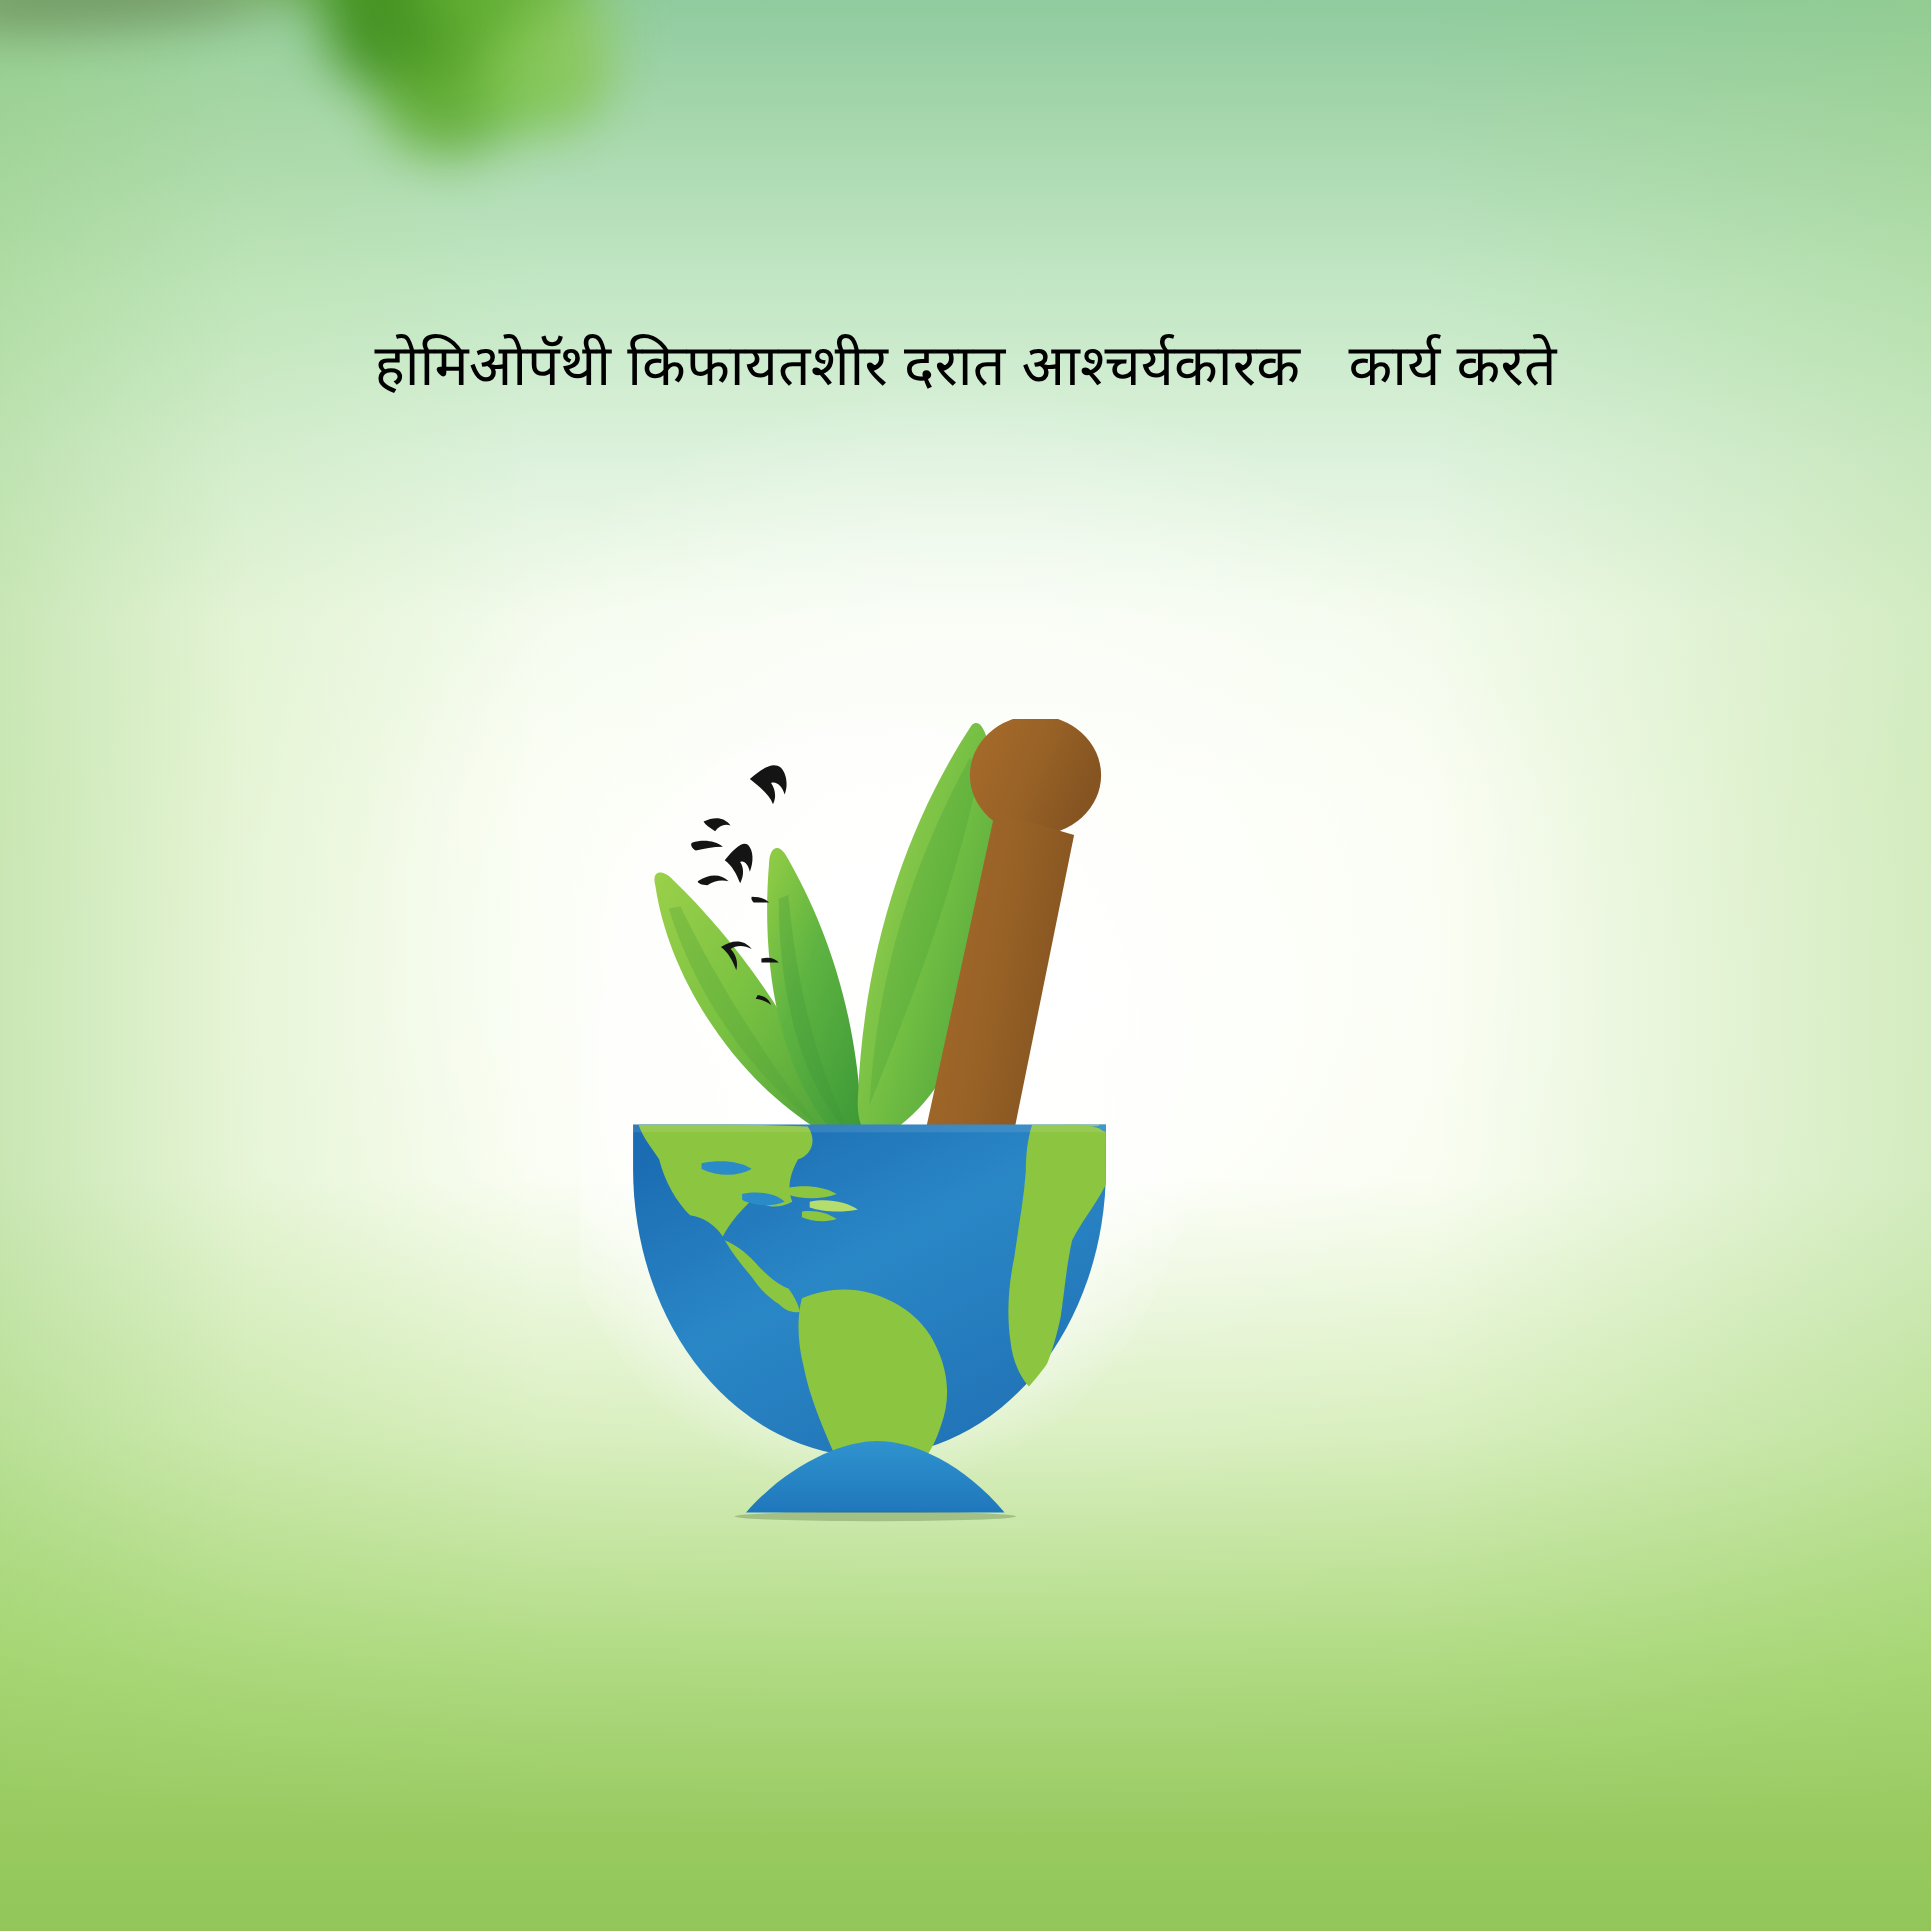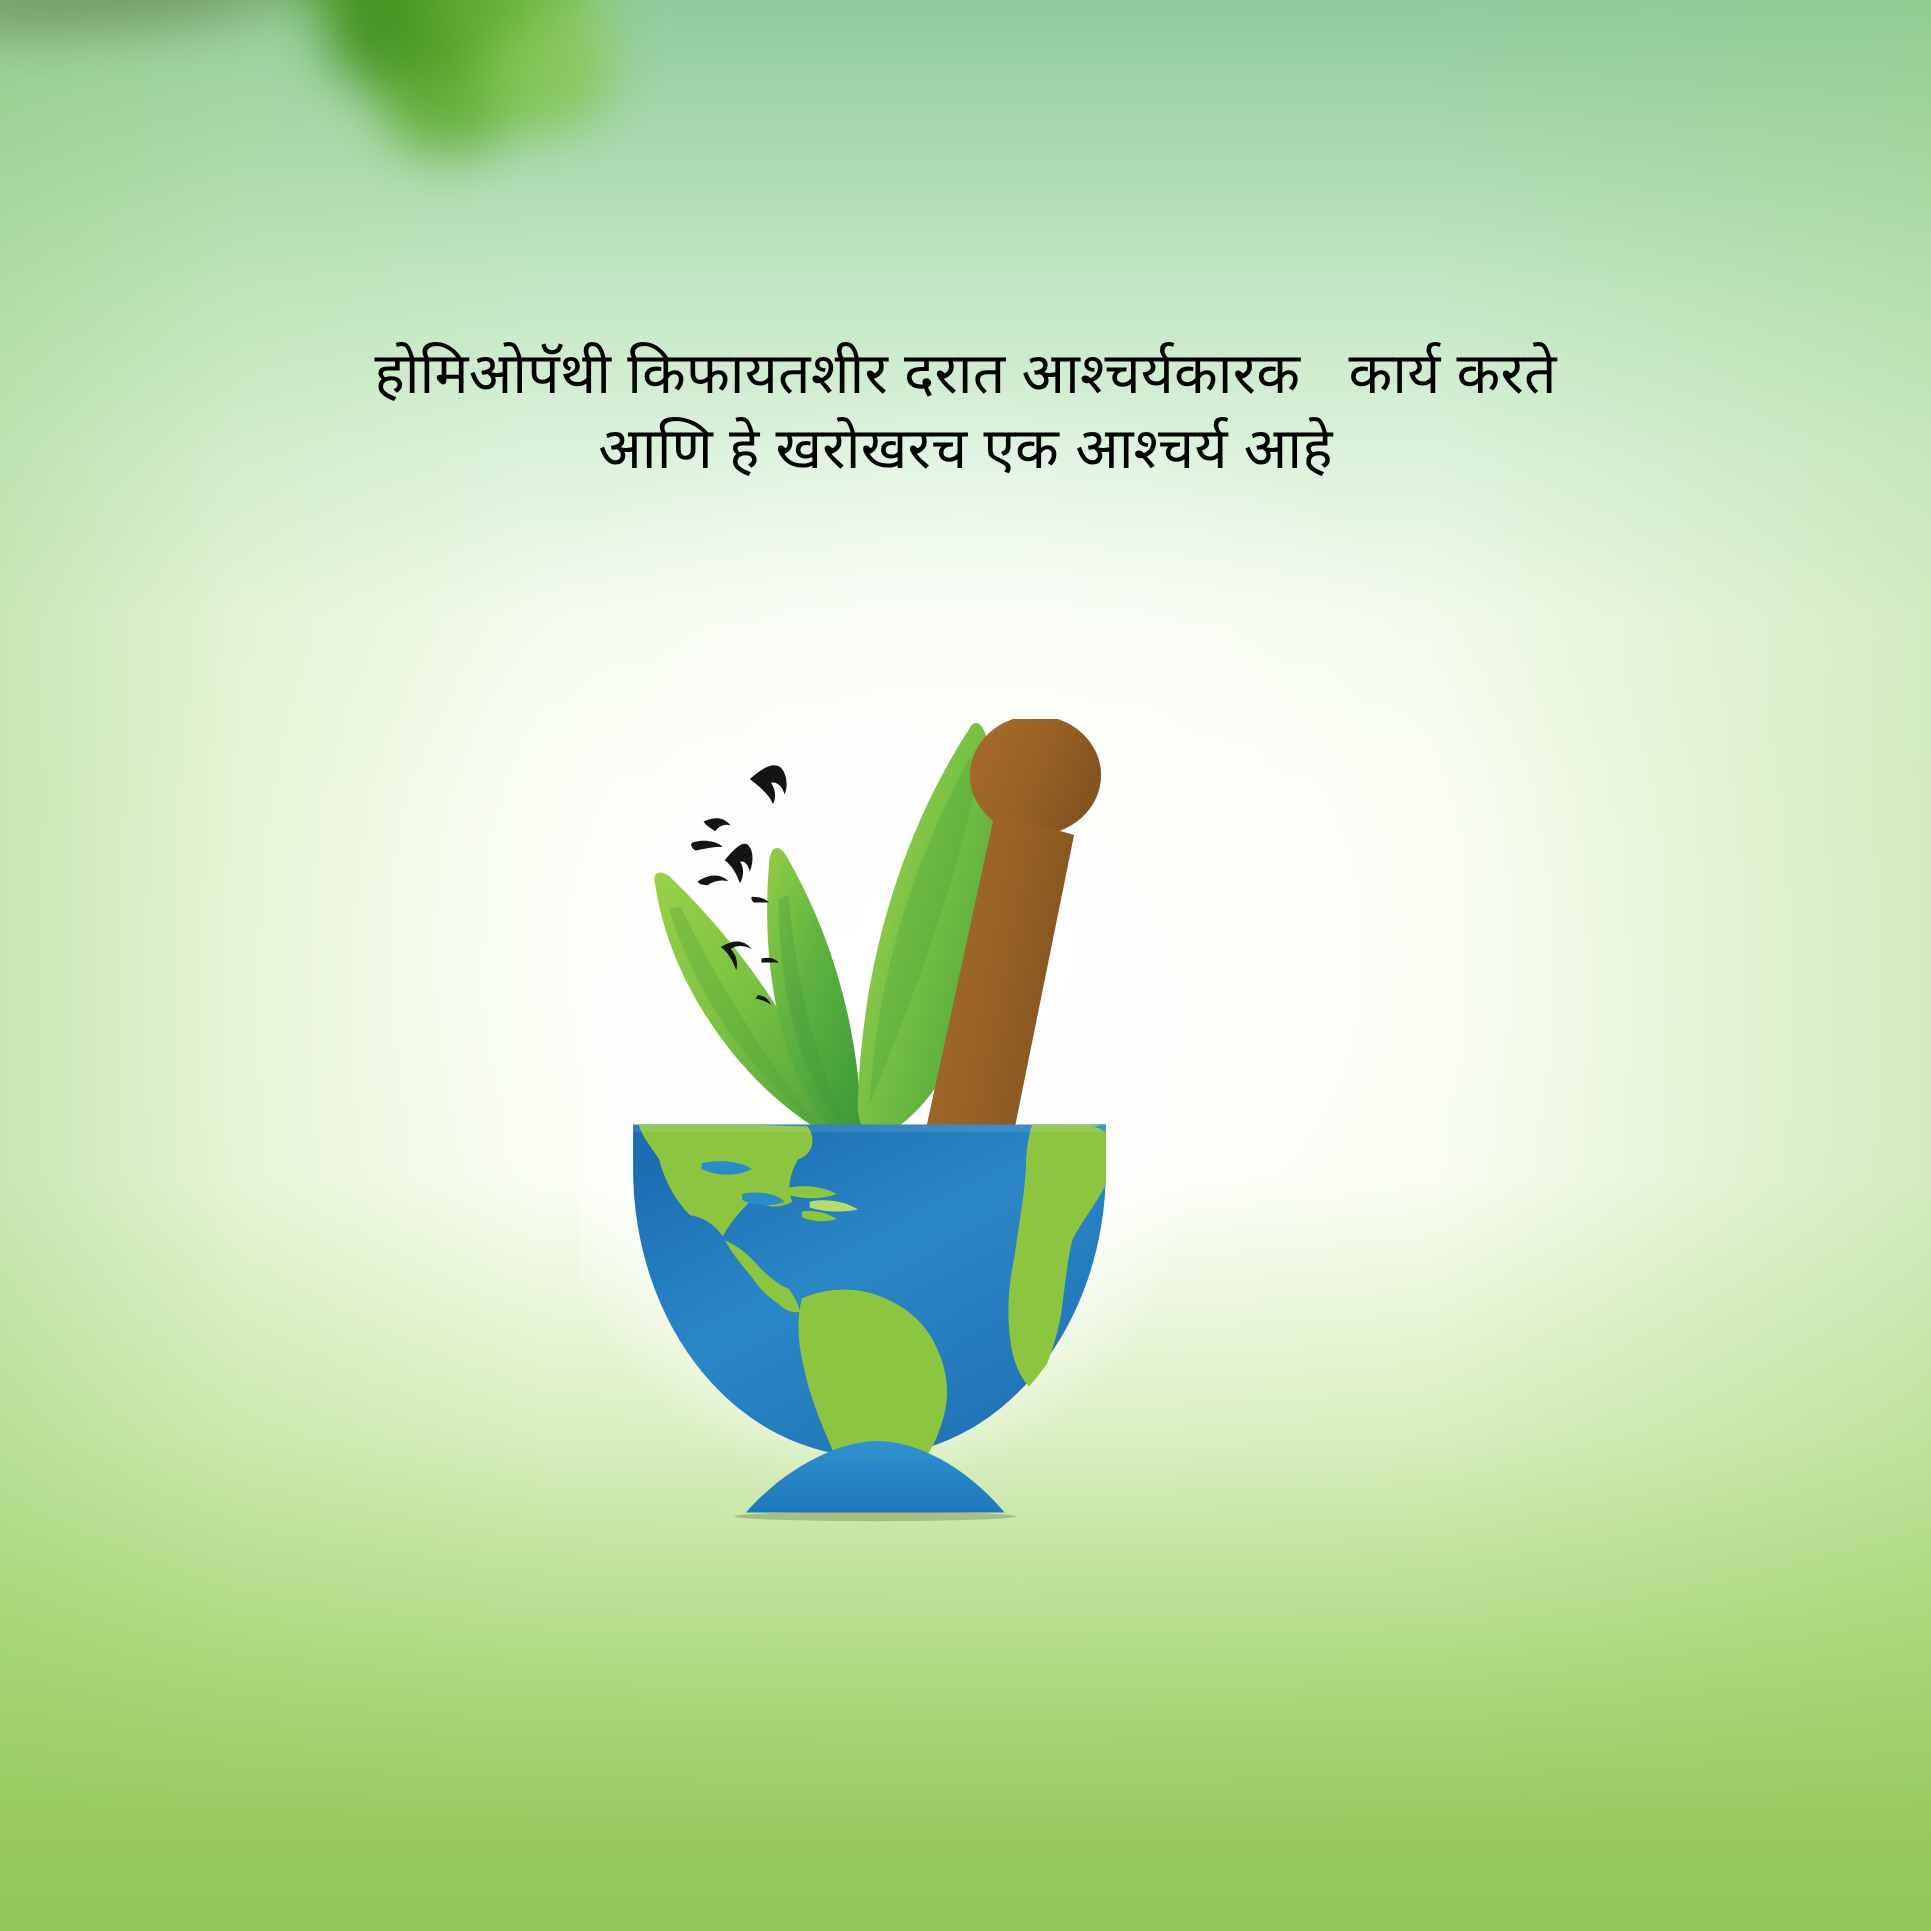--- a/index.html
+++ b/index.html
@@ -50,21 +50,20 @@
 
   
   .foliage { position: absolute; left: -39px; top: -126px; width: 657px; height: 415px;
              filter: blur(25px); opacity: 0.95; }
 
   
   .text-block {
     position: absolute;
     left: 0; right: 0; top: 328px;
     text-align: center;
-    margin-top: 8px;
   }
   .sub-line {
     font-size: 57px;
     line-height: 1.32;
     color: #000000;
     font-weight: 400;
     letter-spacing: 0.2px;
     white-space: pre;
   }
   .headline {
@@ -108,21 +107,20 @@
       <ellipse cx="560" cy="110" rx="86" ry="74" fill="#61ae2c" opacity="0.9"></ellipse>
       <ellipse cx="505" cy="236" rx="72" ry="56" fill="#5aa829" opacity="0.85"></ellipse>
       <ellipse cx="598" cy="212" rx="70" ry="58" fill="#7cc346" opacity="0.8"></ellipse>
       <ellipse cx="300" cy="92" rx="46" ry="34" fill="#78b552" opacity="0.55"></ellipse>
       <ellipse cx="640" cy="170" rx="60" ry="62" fill="#8fc95c" opacity="0.6"></ellipse>
     </svg>
   </div>
 
   <div class="text-block">
     <div class="sub-line">होमिओपॅथी किफायतशीर दरात आश्चर्यकारक   कार्य करते</div>
-    <div class="sub-line">आणि हे खरोखरच एक आश्चर्य आहे</div>
   </div>
 
   <div class="logo-wrap">
     <svg viewBox="0 0 800 900" xmlns="http://www.w3.org/2000/svg">
       <defs>
         <linearGradient id="leafA" x1="0" y1="0" x2="1" y2="1">
           <stop offset="0%" stop-color="#9bd04a"></stop>
           <stop offset="45%" stop-color="#7cc342"></stop>
           <stop offset="100%" stop-color="#4ea33b"></stop>
         </linearGradient>

